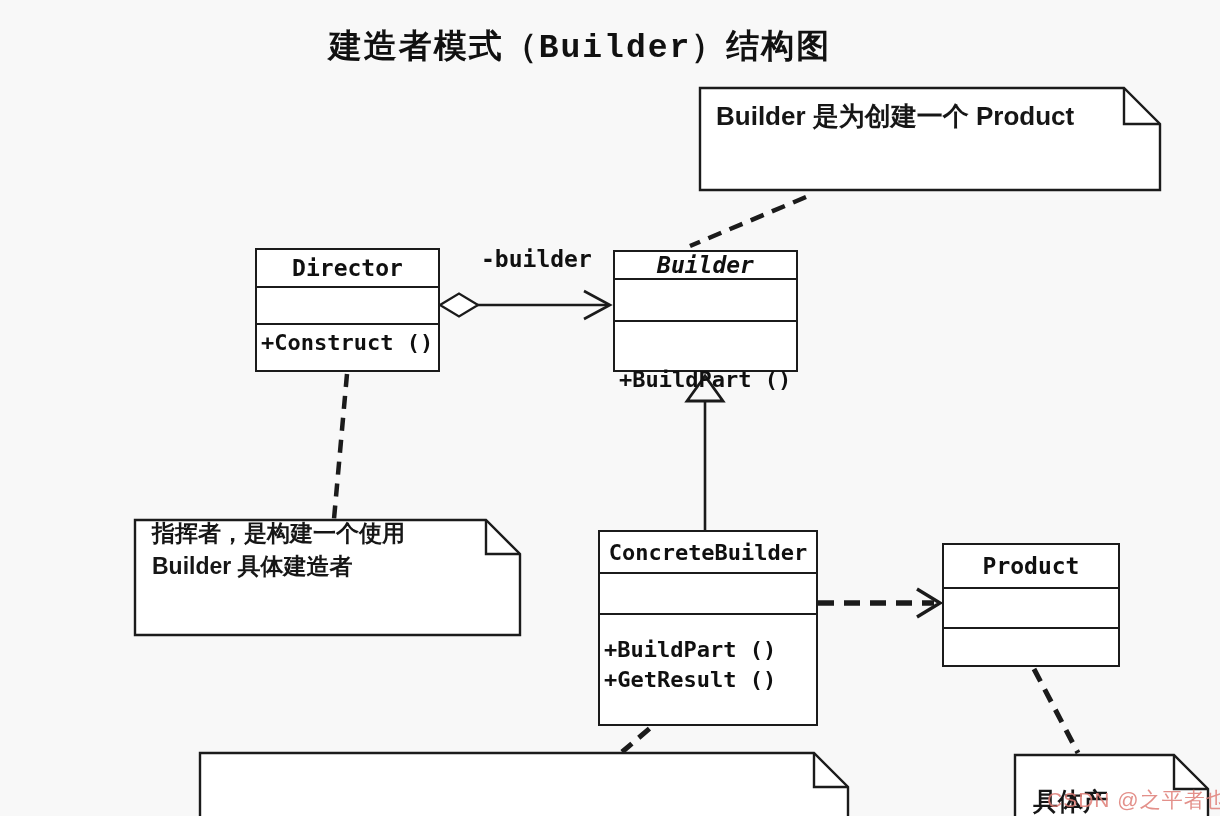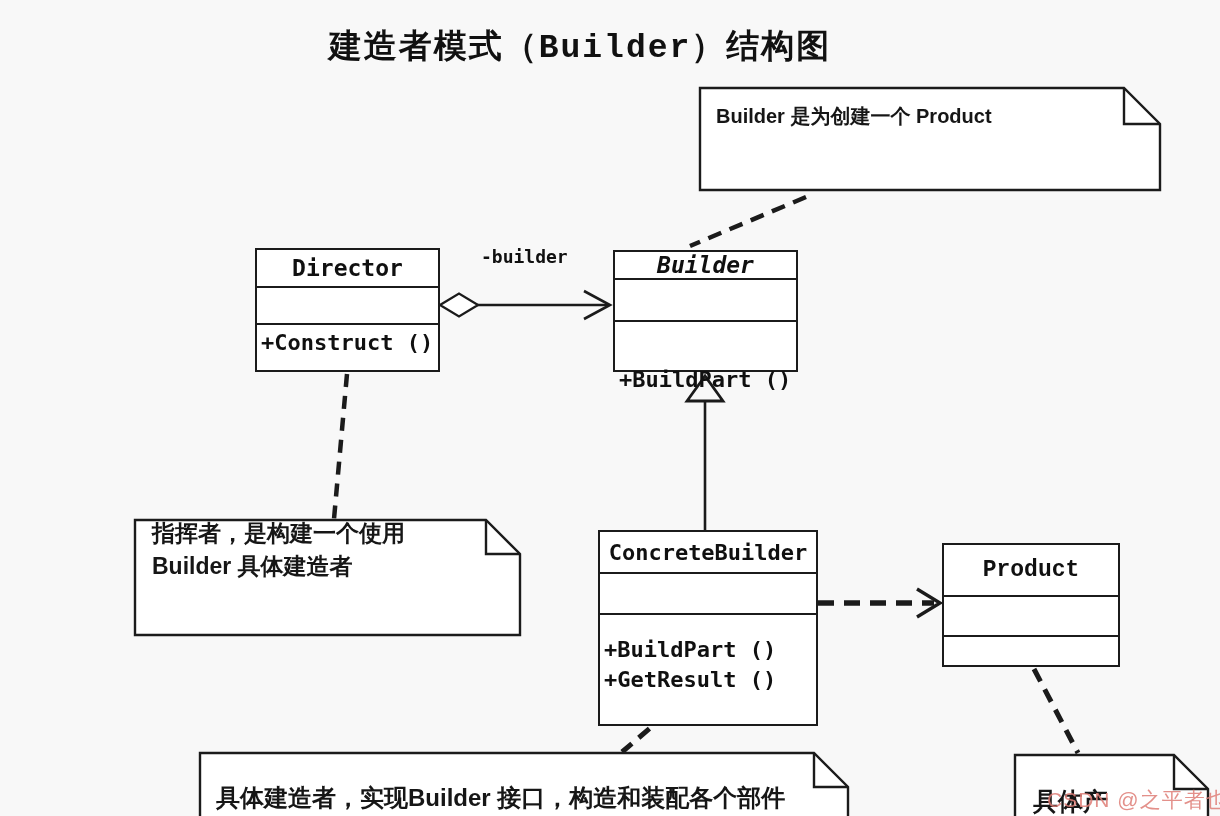--- a/index.html
+++ b/index.html
@@ -51,21 +51,21 @@
   
   .notetext {
     position: absolute; z-index: 2;
     font-family: "Liberation Sans", sans-serif;
     font-weight: 600; color: #161616;
     white-space: nowrap;
   }
   .assoc-label {
     position: absolute; z-index: 2;
     font-family: "DejaVu Sans Mono", monospace;
-    font-weight: bold; font-size: 18px; color: #101010;
+    font-weight: bold; font-size: 23px; color: #101010;
   }
   .watermark {
     position: absolute; z-index: 4;
     font-family: "Liberation Sans", sans-serif;
     font-size: 21px; font-weight: 500;
     color: rgba(222, 125, 118, 0.85);
     letter-spacing: 1px;
     white-space: nowrap;
   }
 </style>
@@ -136,39 +136,36 @@
   <div class="clsbox" style="left:598px; top:530px; width:220px; height:196px;">
     <div class="hd" style="height:42px; font-size:22px;">ConcreteBuilder</div>
     <div class="mid" style="height:41px;"></div>
     <div class="mth">
       <span>+BuildPart ()</span>
       <span>+GetResult ()</span>
     </div>
   </div>
 
   <div class="clsbox" style="left:942px; top:543px; width:178px; height:124px;">
-    <div class="hd" style="height:52px;font-family:Liberation Mono, monospace;">Product</div>
+    <div class="hd" style="height:44px;">Product</div>
     <div class="mid" style="height:40px;"></div>
     <div class="mth empty"></div>
   </div>
 
   <div class="assoc-label" style="left:481px; top:246px;">-builder</div>
 
-  <div class="notetext" style="left:716px; top:100px; font-size:20px; line-height:32px;">
+  <div class="notetext" style="left:716px; top:100px; font-size:26px; line-height:32px;">
     <div>Builder 是为创建一个 Product</div>
   </div>
 
   <div class="notetext" style="left:152px; top:517px; font-size:23px; line-height:33px;">
     <div>指挥者，是构建一个使用</div>
     <div>Builder 具体建造者</div>
   </div>
 
-  <div class="notetext" style="left:216px; top:782px; font-size:24px;">
-    <div>具体建造者，实现Builder 接口，构造和装配各个部件</div>
-  </div>
 
   <div class="notetext" style="left:1033px; top:785px; font-size:25px; font-weight:700;">
     <div>具体产</div>
   </div>
 
   <div class="watermark" style="left:1047px; top:786px;">CSDN @之平者也</div>
 
 </div>
 
 </body></html>

